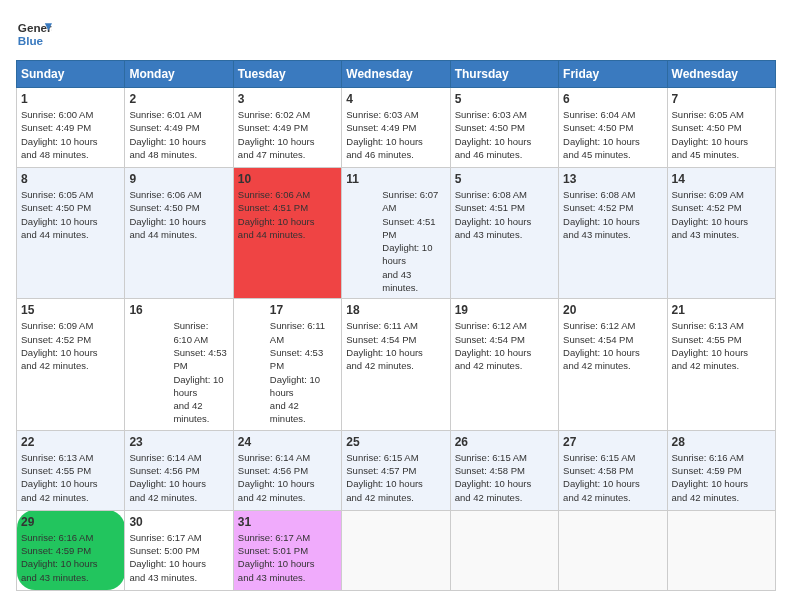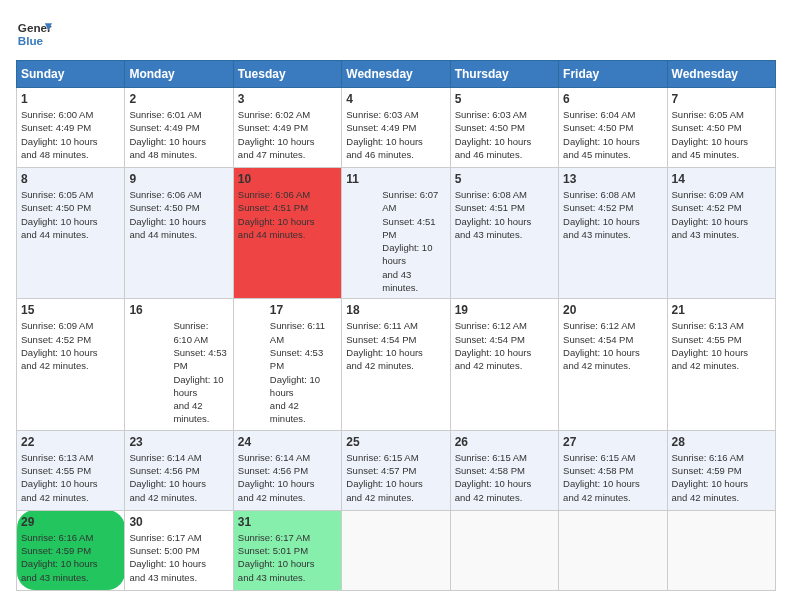--- a/index.html
+++ b/index.html
@@ -334,21 +334,21 @@
 Daylight: 10 hours
 and 43 minutes.</div>
         </td>
         <td style="background-color: rgb(255, 255, 255);">
           <span class="day-number">30</span>
           <div class="day-info" style="white-space: pre-line;">Sunrise: 6:17 AM
 Sunset: 5:00 PM
 Daylight: 10 hours
 and 43 minutes.</div>
         </td>
-        <td style="background-color: #86efac;">
+        <td style="background-color: #f0abfc;">
           <span class="day-number">31</span>
           <div class="day-info" style="white-space: pre-line;">Sunrise: 6:17 AM
 Sunset: 5:01 PM
 Daylight: 10 hours
 and 43 minutes.</div>
         </td>
         <td class="empty-cell"></td>
         <td class="empty-cell"></td>
         <td class="empty-cell"></td>
         <td class="empty-cell"></td>

